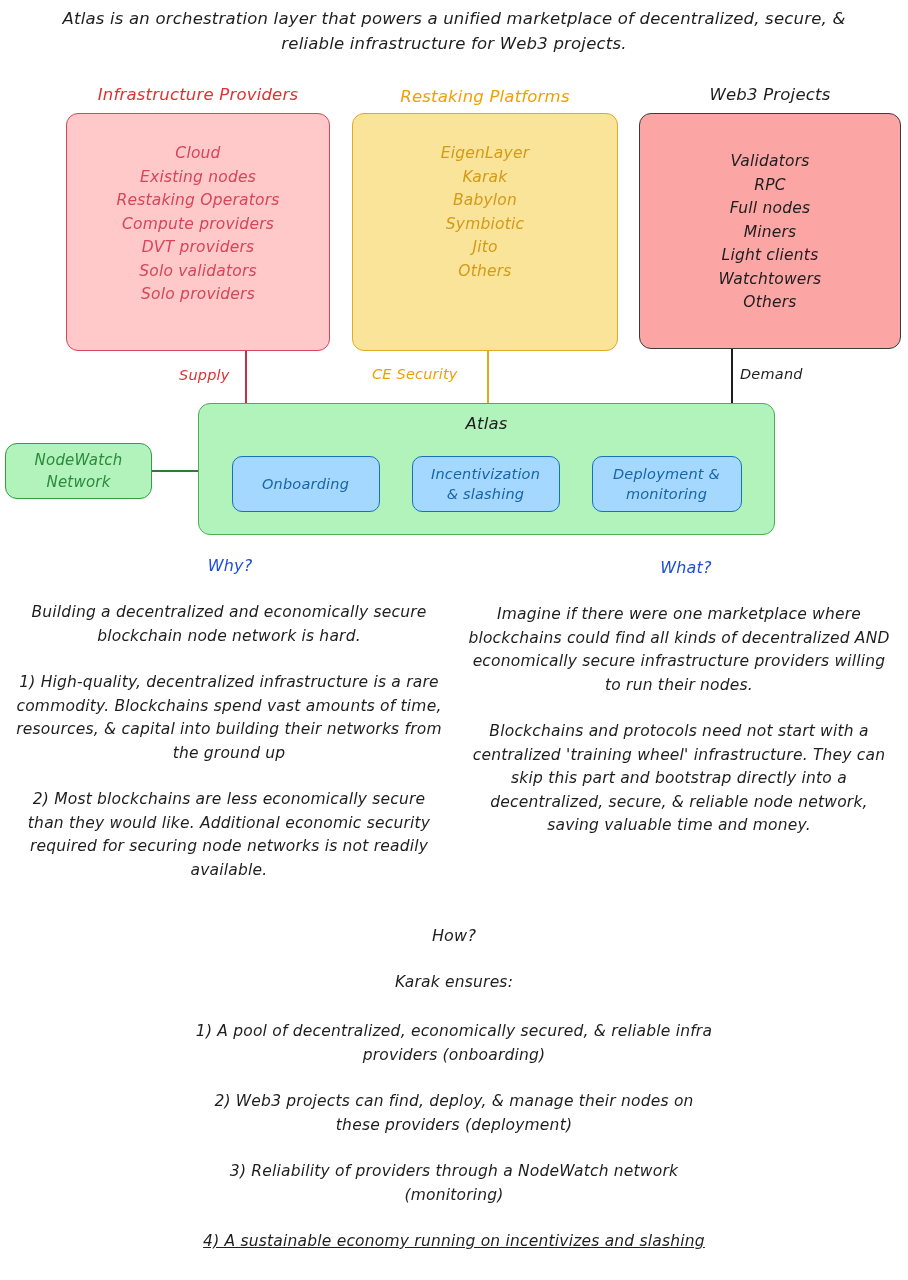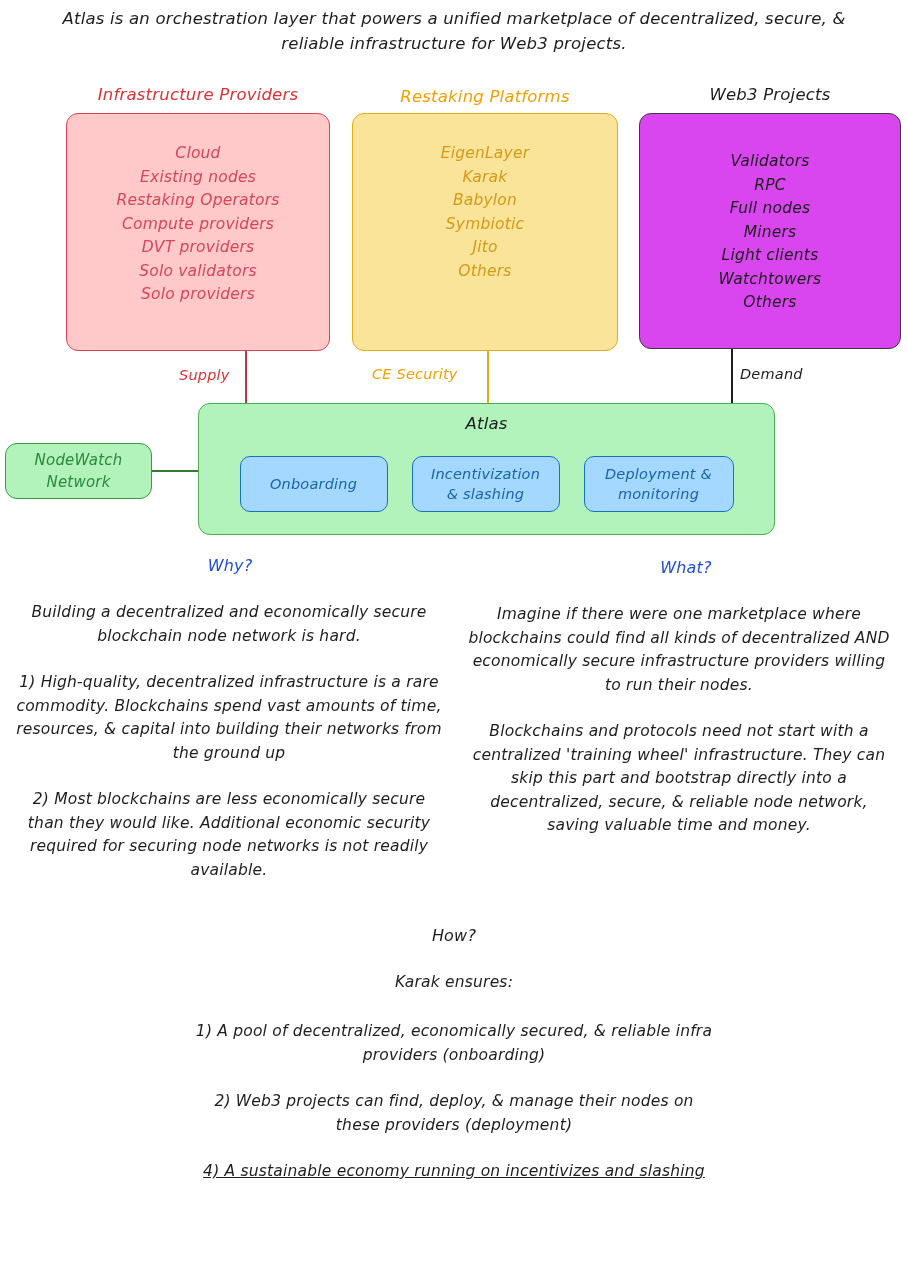--- a/index.html
+++ b/index.html
@@ -57,21 +57,21 @@
   #box-infra {
     left: 66px; top: 113px; width: 264px; height: 238px;
     background: #ffc9c9; border: 1.6px solid #d6455a; color: #d6455a;
   }
   #box-restake {
     left: 352px; top: 113px; width: 266px; height: 238px;
     background: #fae49a; border: 1.6px solid #e0aa22; color: #d49a18;
   }
   #box-web3 {
     left: 639px; top: 113px; width: 262px; height: 236px;
-    background: #d946ef; border: 1.6px solid #3b3b3b; color: #1e1e1e;
+    background: #fca5a5; border: 1.6px solid #3b3b3b; color: #1e1e1e;
     padding-top: 36px;
   }
 
   
   .conn {
     position: absolute;
     width: 2.2px;
   }
   #conn-supply { left: 245px; top: 351px; height: 55px; background: #c2344a; }
   #conn-cesec  { left: 487px; top: 351px; height: 55px; background: #e0a81c; }
@@ -129,21 +129,21 @@
     left: 0; top: 10px; width: 100%;
     text-align: center;
     font-size: 16.5px;
     color: #1e1e1e;
   }
   #atlas-cards {
     position: absolute;
     left: 0; top: 52px; width: 100%;
     display: flex;
     justify-content: center;
-    gap: 24px;
+    gap: 32px;
   }
   .atlas-card {
     background: #a5d8ff;
     border: 1.6px solid #1971c2;
     border-radius: 10px;
     color: #1864ab;
     font-size: 14.5px;
     line-height: 20px;
     text-align: center;
     display: flex;
@@ -274,14 +274,15 @@
 <div id="col-what" class="hand qa-col">
   <p>Imagine if there were one marketplace where blockchains could find all kinds of decentralized AND economically secure infrastructure providers willing to run their nodes.</p>
   <p>Blockchains and protocols need not start with a centralized 'training wheel' infrastructure. They can skip this part and bootstrap directly into a decentralized, secure, &amp; reliable node network, saving valuable time and money.</p>
 </div>
 
 <div id="head-how" class="hand">How?</div>
 <div id="how-intro" class="hand">Karak ensures:</div>
 <div id="how-list" class="hand">
   <p>1) A pool of decentralized, economically secured, &amp; reliable infra providers (onboarding)</p>
   <p>2) Web3 projects can find, deploy, &amp; manage their nodes on these providers (deployment)</p>
+  <p>3) Reliability of providers through a NodeWatch network (monitoring)</p>
   <p>4) A sustainable economy running on incentivizes and slashing</p>
 </div>
 
 </body></html>

